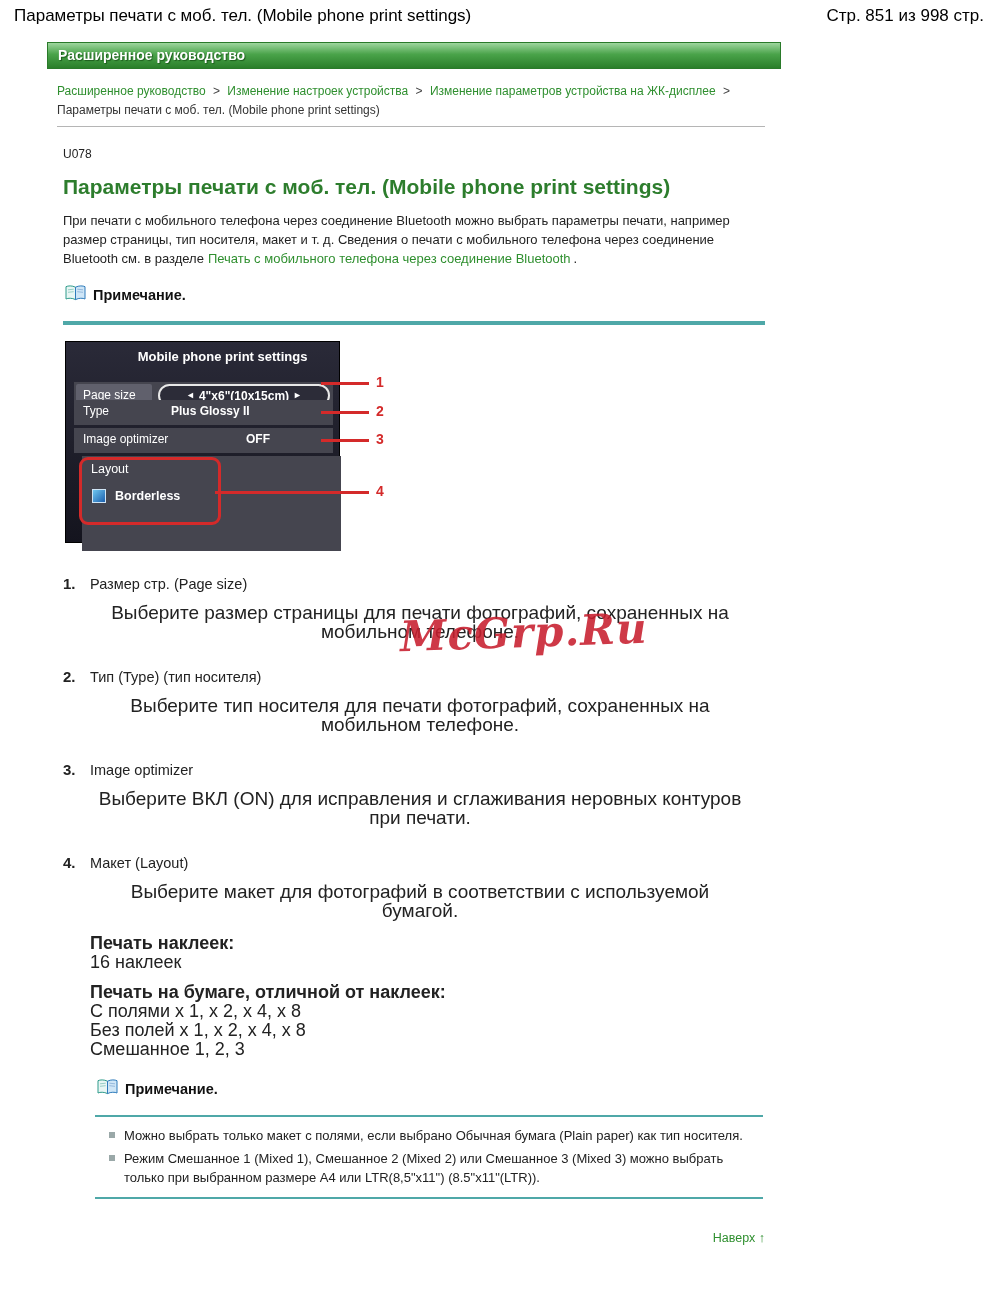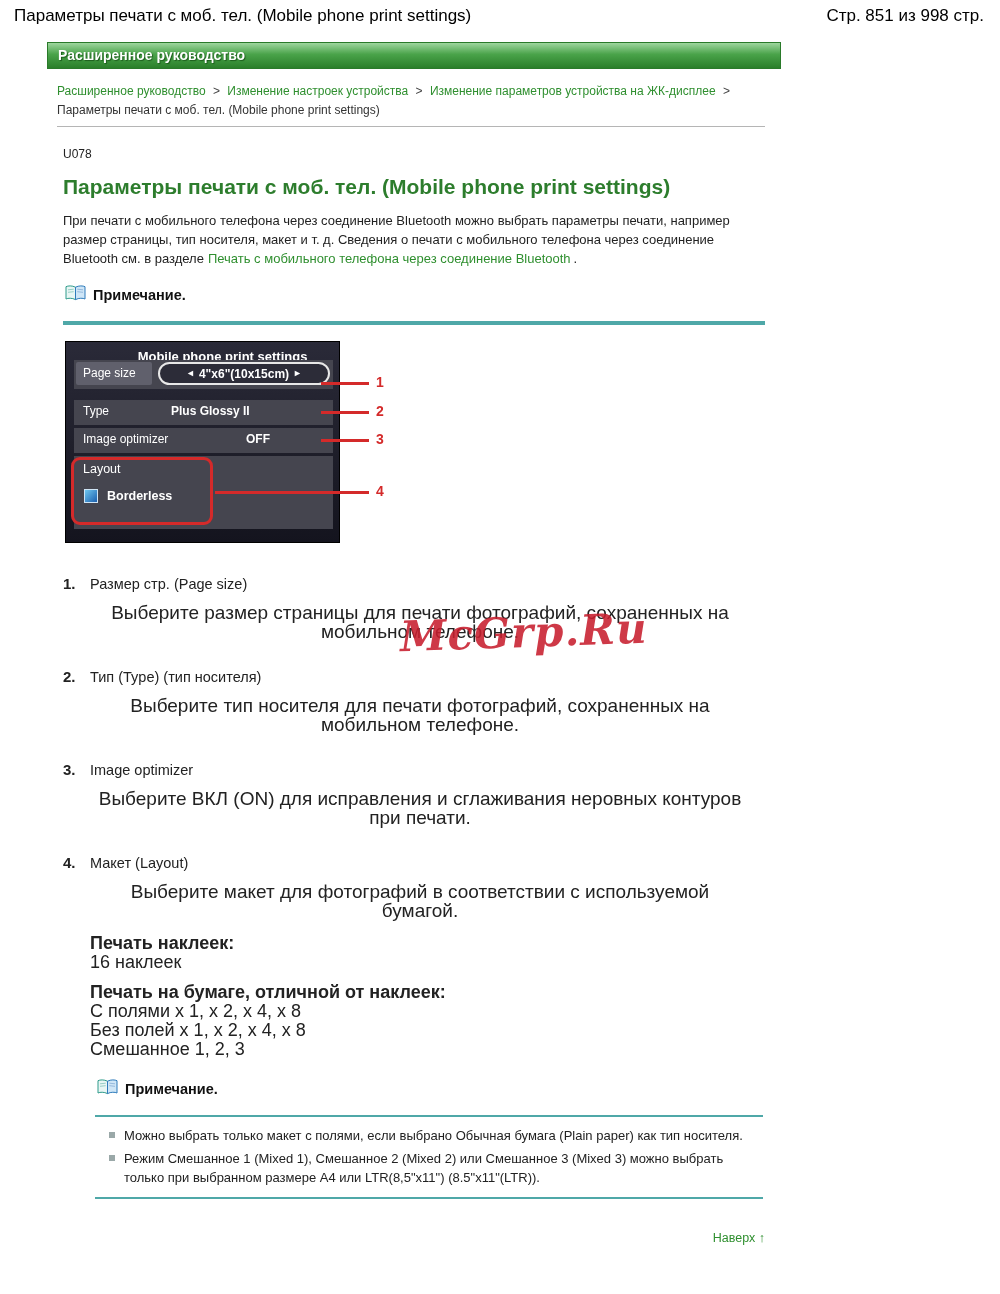--- a/index.html
+++ b/index.html
@@ -40,33 +40,33 @@
   .note-list li { display:flex; font-size:13px; line-height:19px; padding:2px 0; color:#222; }
   .sq { width:6px; height:6px; background:#9aa8a8; flex:none; margin:6px 9px 0 0; }
 
   
   .lcd-wrap { position:relative; margin:16px 0 0 2px; width:400px; height:202px; }
   .lcd { position:absolute; left:0; top:0; width:275px; height:202px;
     background:linear-gradient(180deg,#2a2a38 0%,#14141e 100%); border:1px solid #000;padding-left:40px; }
   .lcd, .lcd * { color:#fff; }
   .lcd-title { padding-top:7px; text-align:center; font-size:13px; font-weight:bold; }
   .lcd-row { position:absolute; left:8px; width:259px; height:25px; background:#45454f; }
-  .row1 { top:18px; height:29px; }
+  .row1 { top:40px; height:29px; }
   .row2 { top:58px; }
   .row3 { top:86px; }
   .lbl-box { position:absolute; left:2px; top:2px; width:76px; height:23px; line-height:23px;
     padding-left:7px; background:#60606c; font-size:12px; border-radius:2px; }
   .plain-label { position:absolute; left:9px; top:4px; font-size:12px; }
   .lcd-pill { position:absolute; left:84px; top:2px; width:172px; height:23px;
     border:2px solid #e8e8e8; border-radius:12px; display:flex; align-items:center;
     justify-content:center; gap:4px; font-size:12px; font-weight:bold; background:#2c2c38; }
   .arr { font-size:9px; line-height:1; }
   .val2 { position:absolute; left:97px; top:4px; font-size:12px; font-weight:bold; }
   .val3 { position:absolute; left:172px; top:4px; font-size:12px; font-weight:bold; }
-  .lcd-layout { position:absolute; left:8px; top:114px; width:259px; height:73px; background:#45454f; }
+  .lcd-layout { position:absolute; left:16px; top:114px; width:259px; height:95px; background:#45454f; }
   .layout-label { position:absolute; left:9px; top:6px; font-size:12.5px; }
   .borderless-line { position:absolute; left:10px; top:33px; display:flex; align-items:center; gap:9px;
     font-size:12.5px; font-weight:bold; }
   .blue-icon { width:14px; height:14px; background:linear-gradient(135deg,#6fc7f0,#1b5fae);
     border:1px solid #cfe4f5; display:inline-block; }
   .red-rect { position:absolute; left:-3px; top:1px; width:142px; height:68px;
     border:3px solid #d42a2a; border-radius:9px; background:transparent; }
   .callout-line { position:absolute; height:3px; background:#d42a2a; }
   .l1 { top:41px; left:256px; width:48px; }
   .l2 { top:70px; left:256px; width:48px; }

